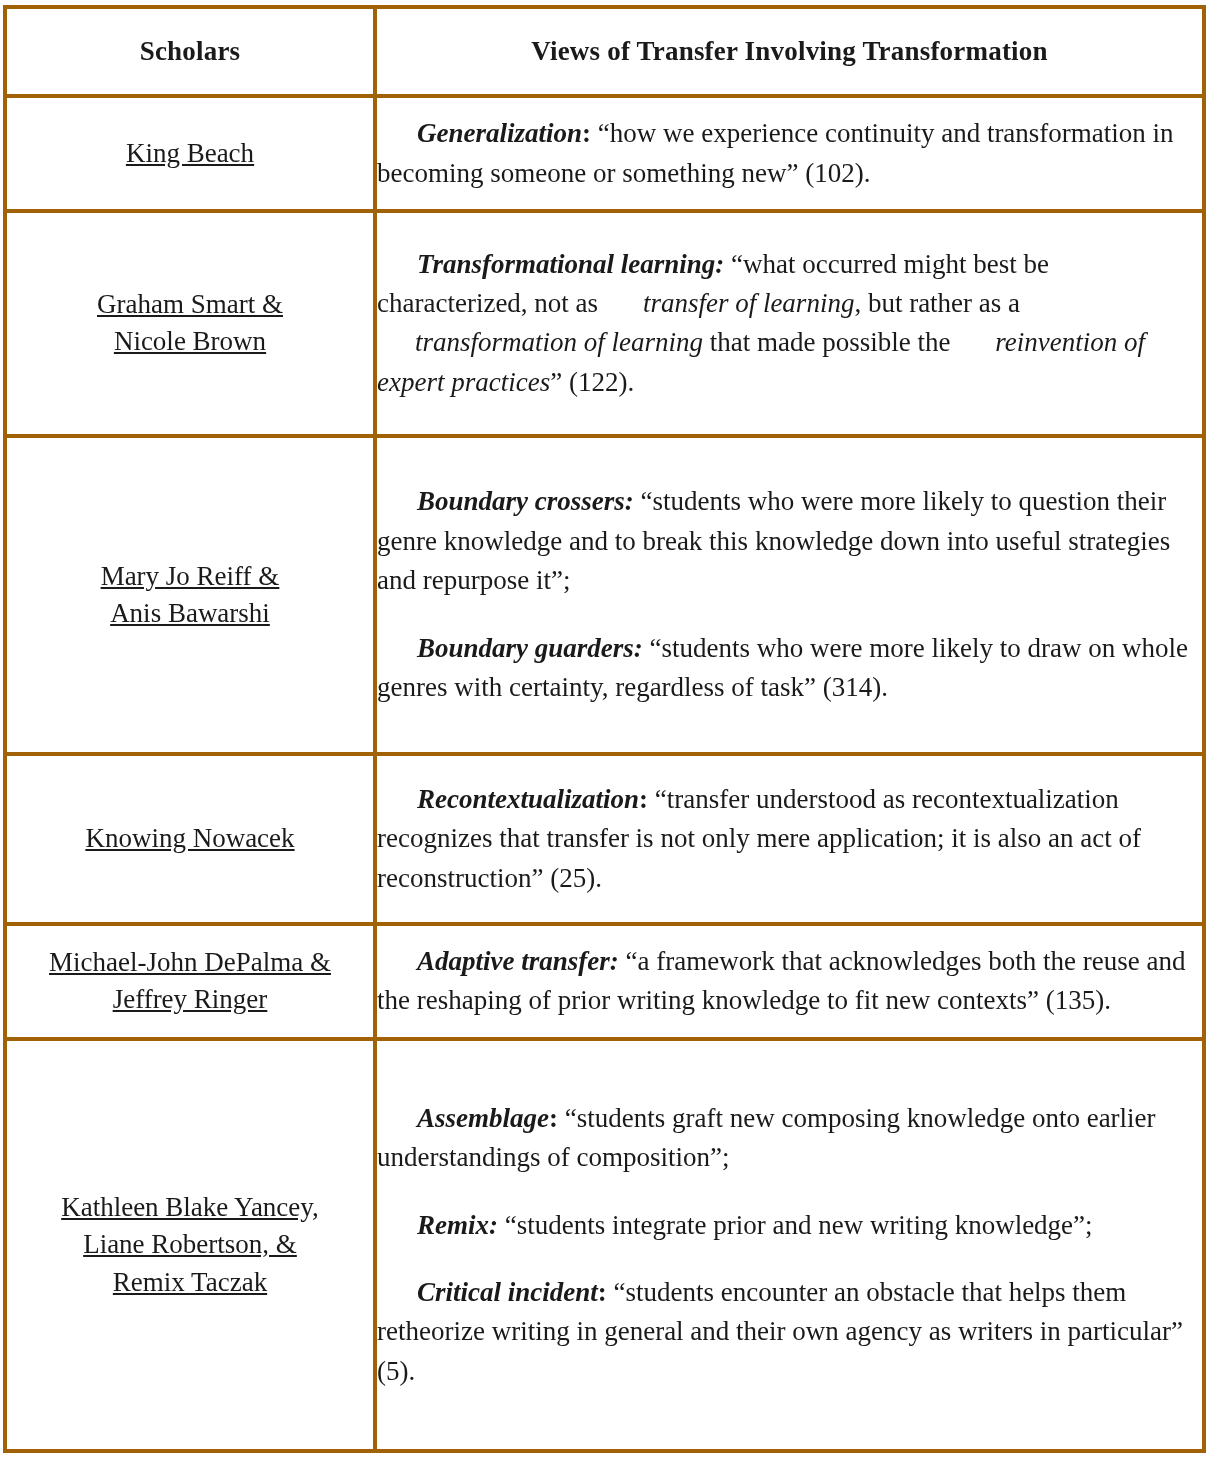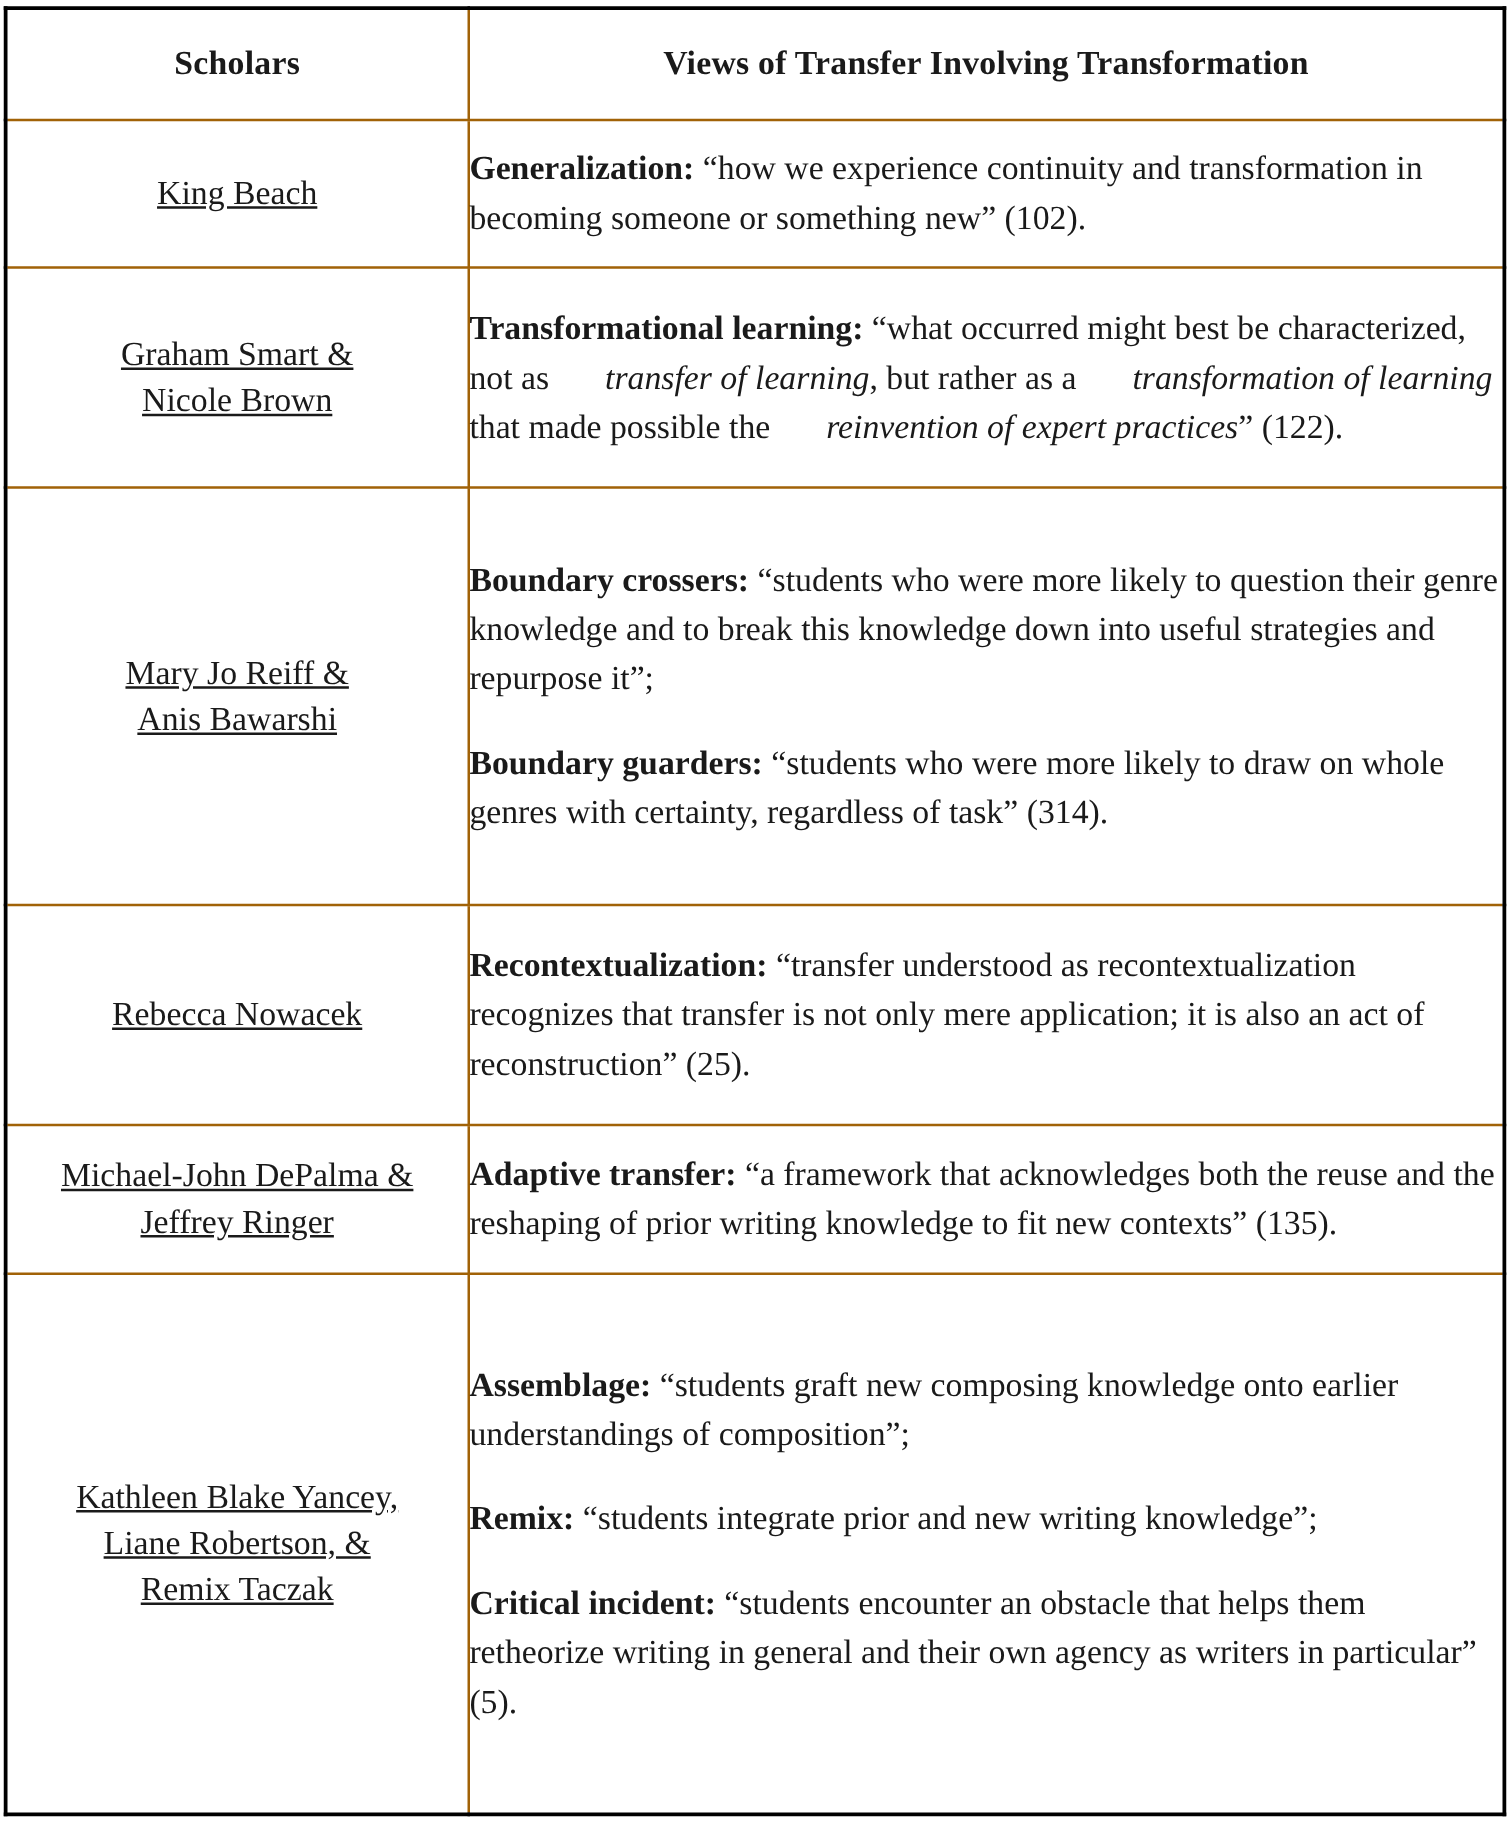--- a/index.html
+++ b/index.html
@@ -30,21 +30,21 @@
     height: 100%;
     table-layout: fixed;
     border: 3px solid #000;
   }
 
   table.transfer-table col.c-scholars { width: 370px; }
   table.transfer-table col.c-views    { width: 829px; }
 
   table.transfer-table td,
   table.transfer-table th {
-    border: 2px solid #a16207;
+    border: 4px solid #a16207;
     vertical-align: middle;
     padding: 0;
   }
 
   
   .hdr-cell {
     text-align: center;
     font-weight: bold;
     font-size: 27px;
     line-height: 1.25;
@@ -72,20 +72,22 @@
     padding: 16px 14px 16px 17px;
   }
   .views-cell p {
     margin: 0 0 0 0;
   }
   .views-cell p + p {
     margin-top: 28px;
   }
   .term {
     font-weight: bold;
+    font-style: italic;
+    margin-left: 40px;
   }
   .em {
     font-style: italic;
     margin-left: 38px;
   }
   .sep-bold {
     font-weight: bold;
   }
 </style>
 </head>
@@ -126,21 +128,21 @@
             <span class="nm-line">Mary Jo Reiff &amp;</span>
             <span class="nm-line">Anis Bawarshi</span>
           </td>
           <td class="views-cell">
             <p><span class="term">Boundary crossers:</span><span> “students who were more likely to question their genre knowledge and to break this knowledge down into useful strategies and repurpose it”;</span></p>
             <p><span class="term">Boundary guarders:</span><span> “students who were more likely to draw on whole genres with certainty, regardless of task” (314).</span></p>
           </td>
         </tr>
         <tr>
           <td class="scholar-cell">
-            <span class="nm-line">Rebecca Nowacek</span>
+            <span class="nm-line">Knowing Nowacek</span>
           </td>
           <td class="views-cell">
             <p><span class="term">Recontextualization</span><span class="sep-bold">:</span><span> “transfer understood as recontextualization recognizes that transfer is not only mere application; it is also an act of reconstruction” (25).</span></p>
           </td>
         </tr>
         <tr>
           <td class="scholar-cell">
             <span class="nm-line">Michael-John DePalma &amp;</span>
             <span class="nm-line">Jeffrey Ringer</span>
           </td>

